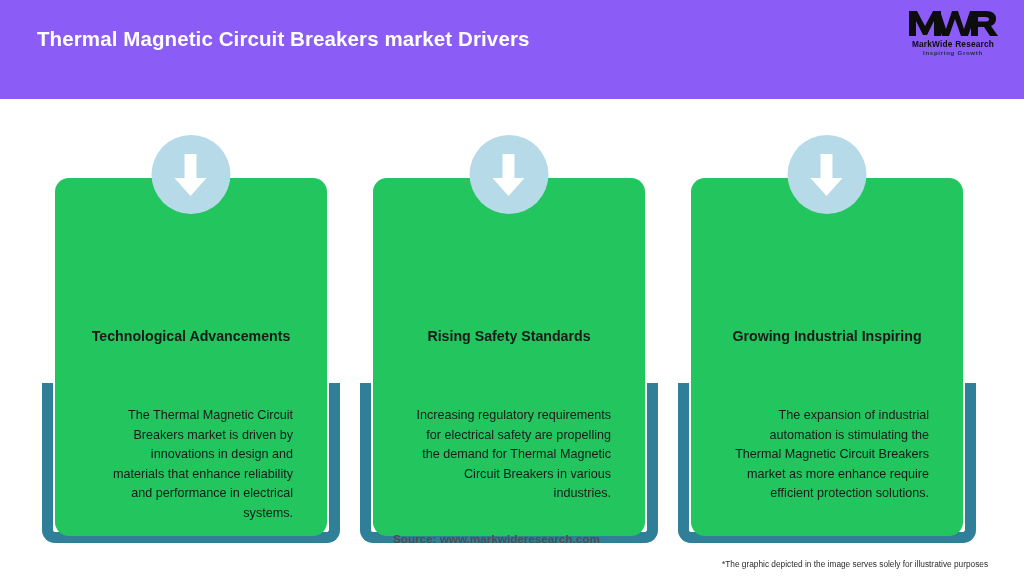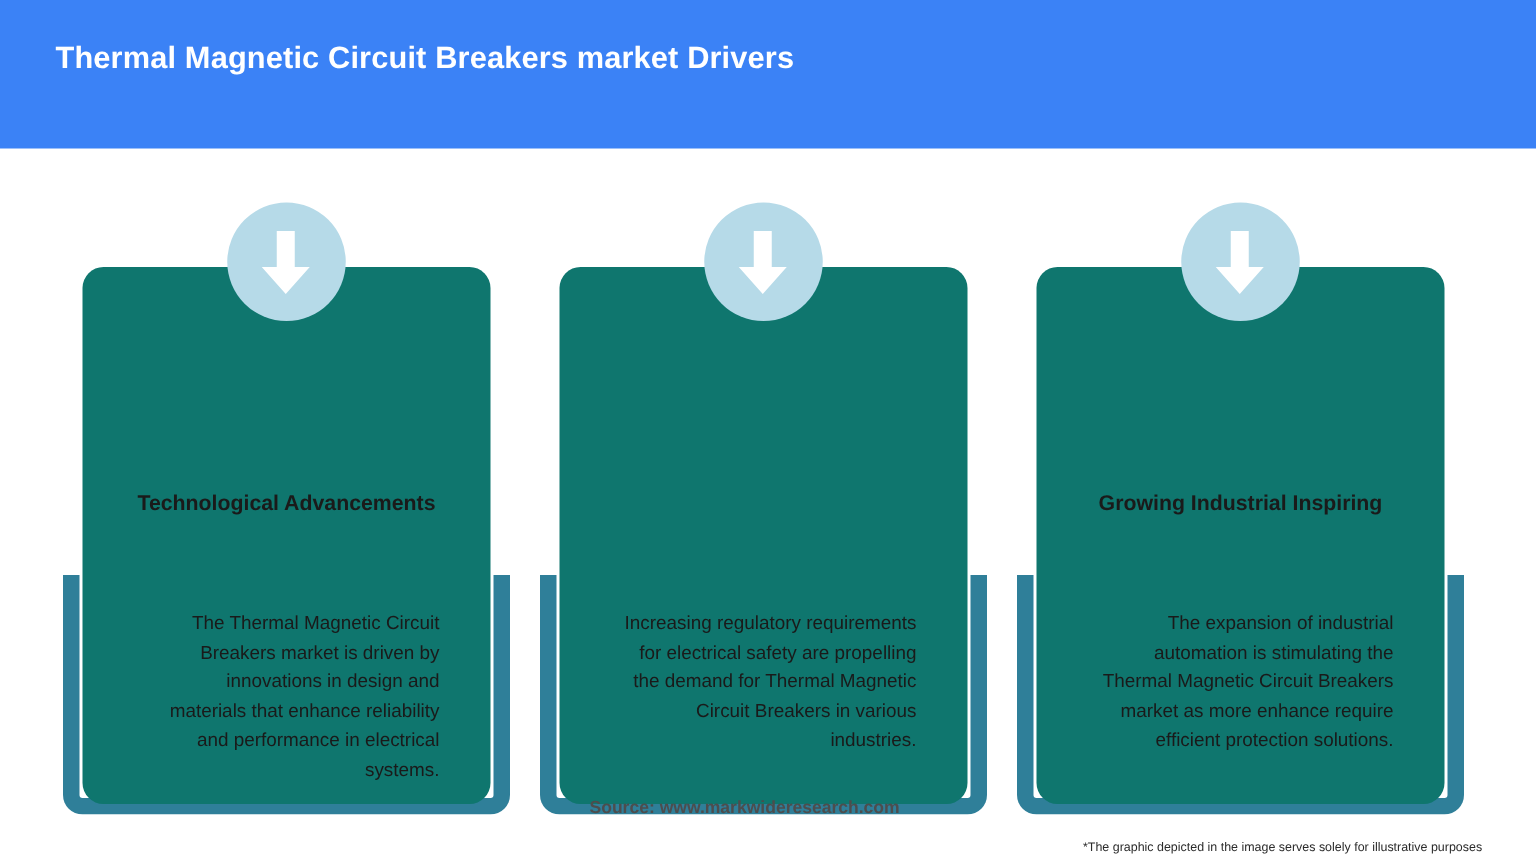--- a/index.html
+++ b/index.html
@@ -15,21 +15,21 @@
     background: #ffffff;
     position: relative;
   }
 
   
   .header {
     position: absolute;
     left: 0; top: 0;
     width: 1024px;
     height: 99px;
-    background: #3b82f6;
+    background: #8b5cf6;
   }
 
   .header-title {
     position: absolute;
     left: 37px;
     top: 27px;
     font-size: 20.5px;
     font-weight: bold;
     color: #ffffff;
     letter-spacing: 0.1px;
@@ -98,21 +98,21 @@
     border-bottom-right-radius: 13px;
   }
 
   
   .panel {
     position: absolute;
     left: 22px;
     top: 79px;
     width: 272px;
     height: 358px;
-    background: #0f766e;
+    background: #22c55e;
     border-radius: 14px;
   }
 
   
   .icon-circle {
     position: absolute;
     left: 50%;
     top: 36px;
     transform: translateX(-50%);
     width: 79px;
@@ -167,40 +167,53 @@
     white-space: nowrap;
     text-align: right;
   }
 </style>
 </head>
 <body>
 
 <div class="header">
   <div class="header-title">Thermal Magnetic Circuit Breakers market Drivers</div>
 
+  <div class="logo">
+    <svg class="logo-mark" width="92" height="30" viewBox="0 0 92 30">
+
+      <path d="M2 28 L2 3 L10 3 L18 18 L26 3 L34 3 L34 28 L27 28 L27 13 L20 27 L16 27 L9 13 L9 28 Z" fill="#0d0d0d"></path>
+
+      <path d="M26 3 L33 3 L39 21 L45 3 L51 3 L57 21 L63 3 L70 3 L61 28 L54 28 L48 11 L42 28 L35 28 Z" fill="#0d0d0d"></path>
+
+      <path d="M64 28 L64 3 L79 3 Q89 3 89 11 Q89 16 84 18 L91 28 L83 28 L77 19 L71 19 L71 28 Z M71 9 L71 13.5 L78 13.5 Q82 13.5 82 11.2 Q82 9 78 9 Z" fill="#0d0d0d"></path>
+    </svg>
+    <div class="logo-name">MarkWide Research</div>
+    <div class="logo-tag">Inspiring Growth</div>
+  </div>
 </div>
 
 <div class="cards">
 
   <div class="card-group g1">
     <div class="frame"></div>
     <div class="panel">
       <div class="card-title">Technological Advancements</div>
       <div class="card-body">The Thermal Magnetic Circuit Breakers market is driven by innovations in design and materials that enhance reliability and performance in electrical systems.</div>
     </div>
     <div class="icon-circle">
       <svg width="36" height="46" viewBox="0 0 36 46">
         <path d="M12 2 L24 2 L24 26 L34 26 L18 44 L2 26 L12 26 Z" fill="#ffffff"></path>
       </svg>
     </div>
   </div>
 
   <div class="card-group g2">
     <div class="frame"></div>
     <div class="panel">
+      <div class="card-title">Rising Safety Standards</div>
       <div class="card-body">Increasing regulatory requirements for electrical safety are propelling the demand for Thermal Magnetic Circuit Breakers in various industries.</div>
     </div>
     <div class="icon-circle">
       <svg width="36" height="46" viewBox="0 0 36 46">
         <path d="M12 2 L24 2 L24 26 L34 26 L18 44 L2 26 L12 26 Z" fill="#ffffff"></path>
       </svg>
     </div>
   </div>
 
   <div class="card-group g3">

